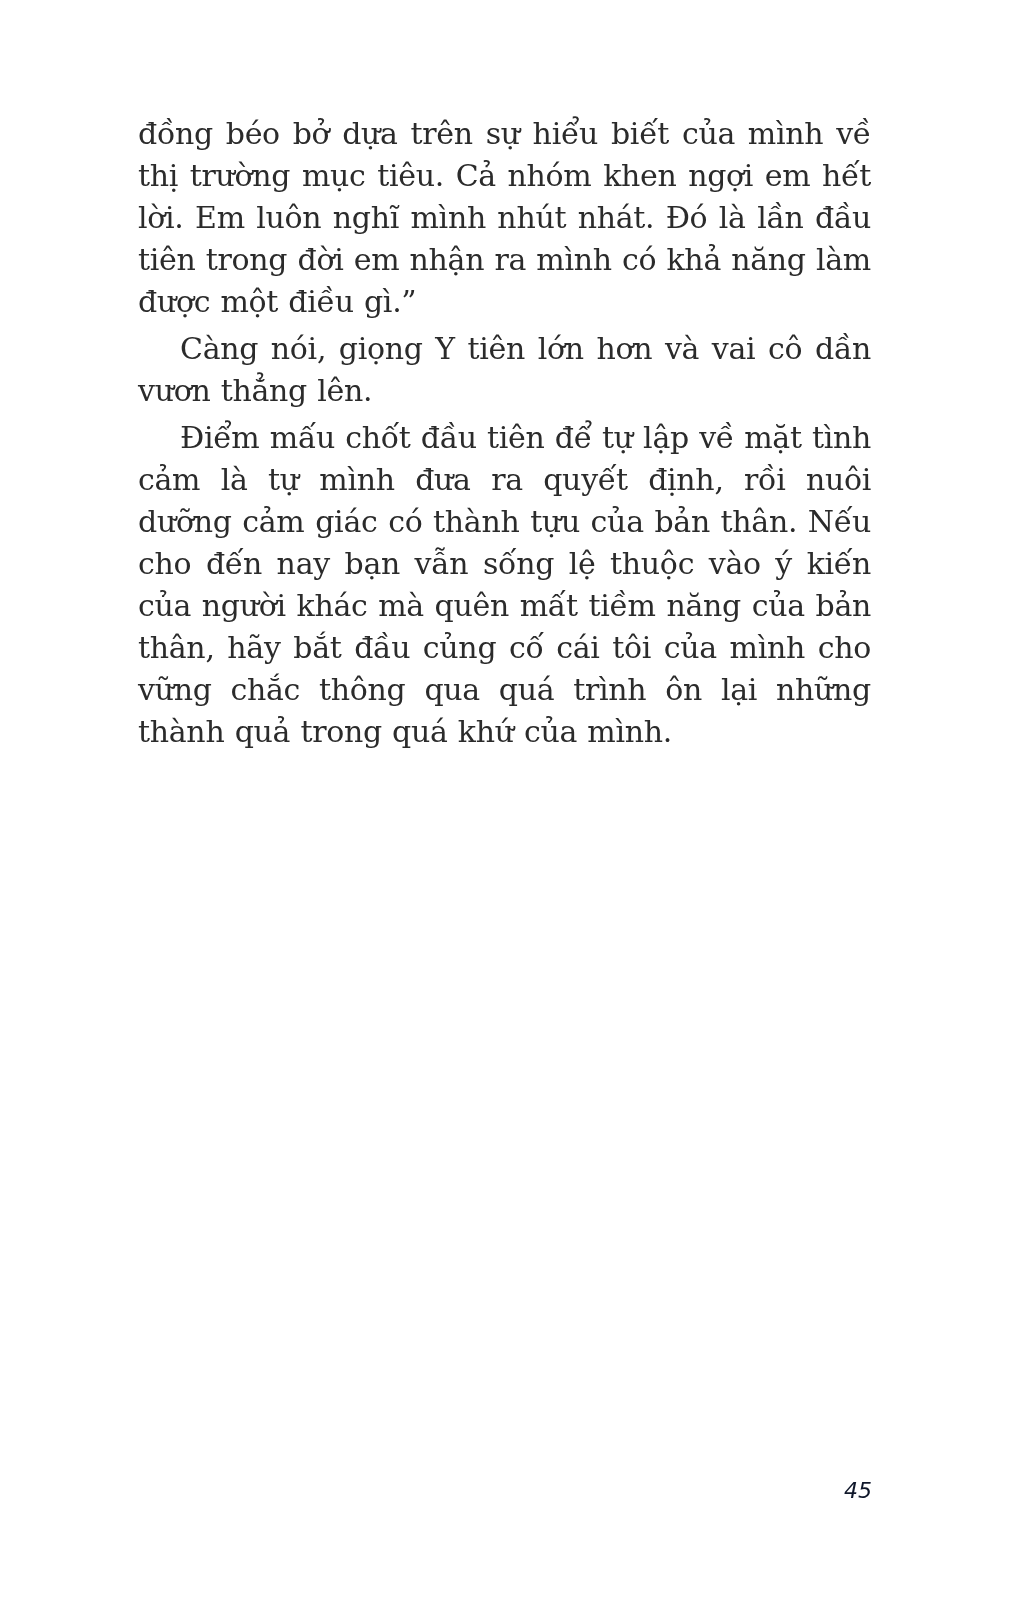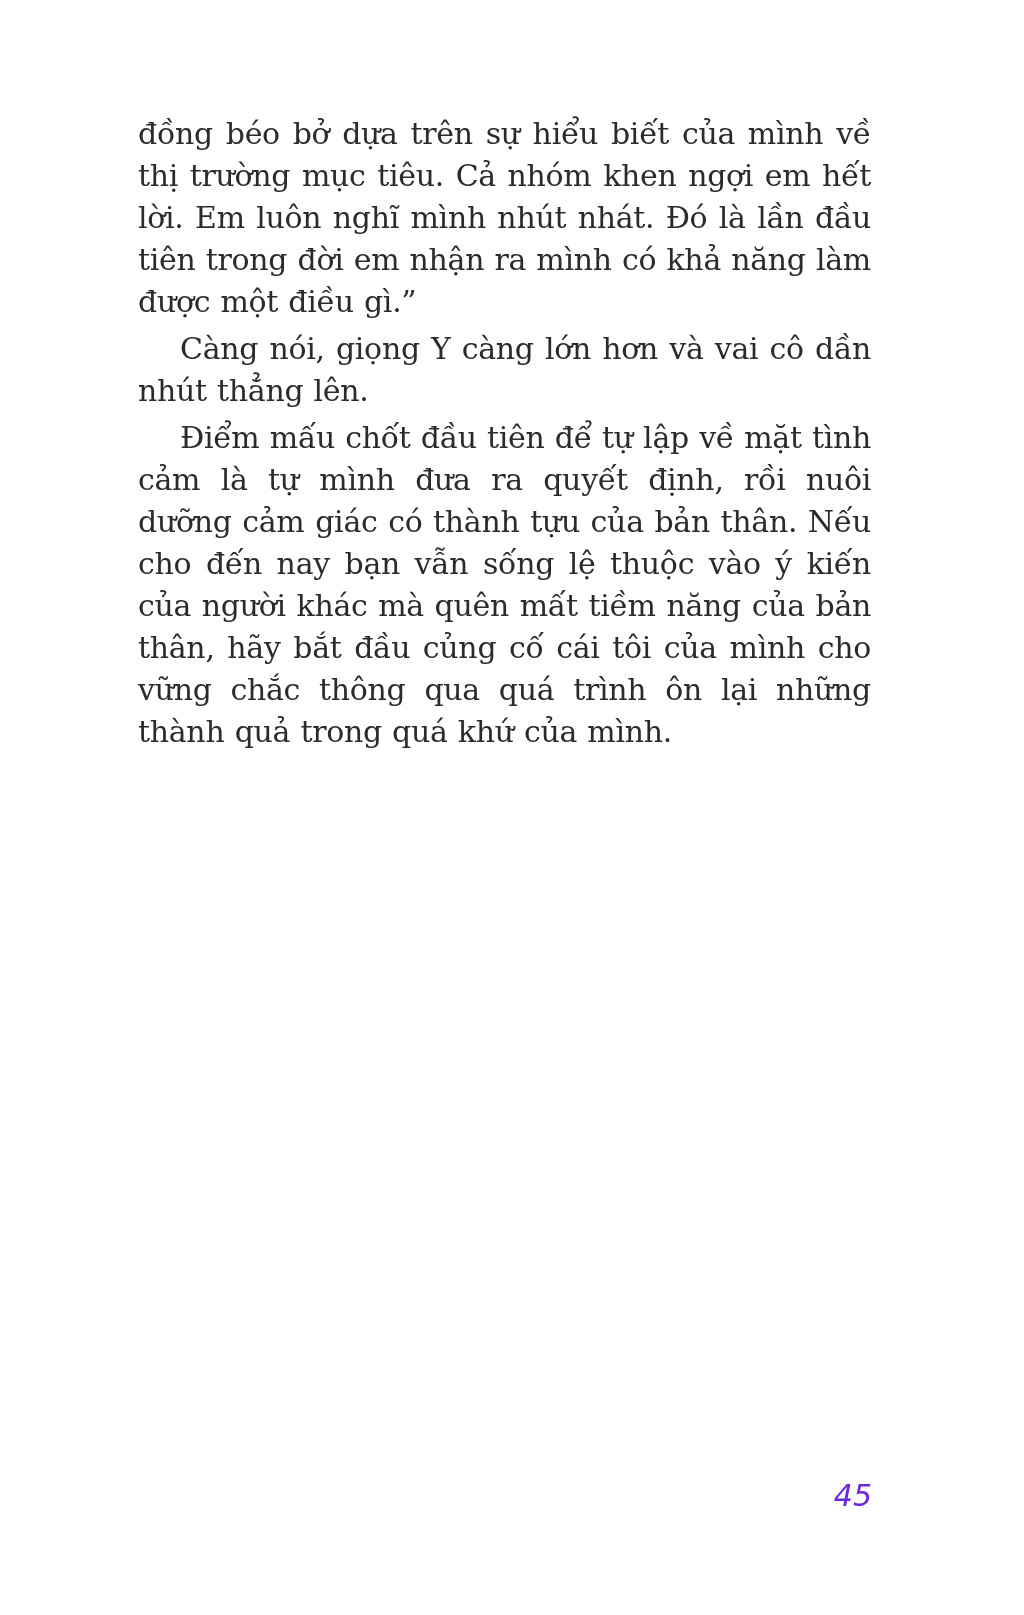--- a/index.html
+++ b/index.html
@@ -36,27 +36,27 @@
   }
   .text-block p.indent {
     text-indent: 42px;
   }
   .page-number {
     position: absolute;
     right: 152px;
     top: 1478px;
     font-family: "DejaVu Sans", "Liberation Sans", sans-serif;
     font-style: italic;
-    font-size: 30px;
-    color: #6d28d9;
+    font-size: 22px;
+    color: #0f172a;
   }
 </style>
 </head>
 <body>
 
 <div class="page">
   <div class="text-block" id="paragraphs">
       <p class="no-indent">đồng béo bở dựa trên sự hiểu biết của mình về thị trường mục tiêu. Cả nhóm khen ngợi em hết lời. Em luôn nghĩ mình nhút nhát. Đó là lần đầu tiên trong đời em nhận ra mình có khả năng làm được một điều gì.”</p>
-      <p class="indent">Càng nói, giọng Y càng lớn hơn và vai cô dần nhút thẳng lên.</p>
+      <p class="indent">Càng nói, giọng Y tiên lớn hơn và vai cô dần vươn thẳng lên.</p>
       <p class="indent">Điểm mấu chốt đầu tiên để tự lập về mặt tình cảm là tự mình đưa ra quyết định, rồi nuôi dưỡng cảm giác có thành tựu của bản thân. Nếu cho đến nay bạn vẫn sống lệ thuộc vào ý kiến của người khác mà quên mất tiềm năng của bản thân, hãy bắt đầu củng cố cái tôi của mình cho vững chắc thông qua quá trình ôn lại những thành quả trong quá khứ của mình.</p>
     </div>
   <div class="page-number">45</div>
 </div>
 
 </body></html>

